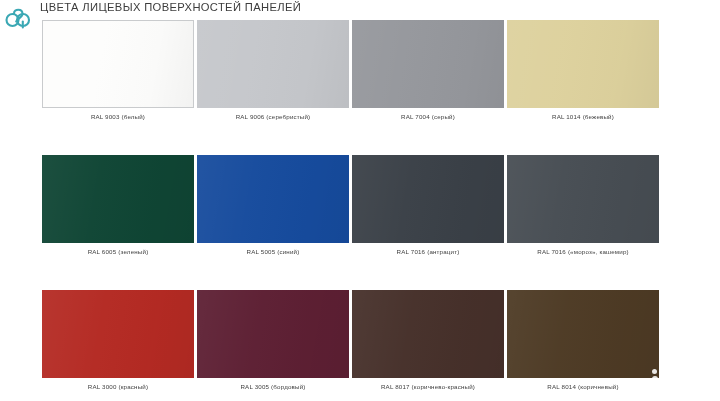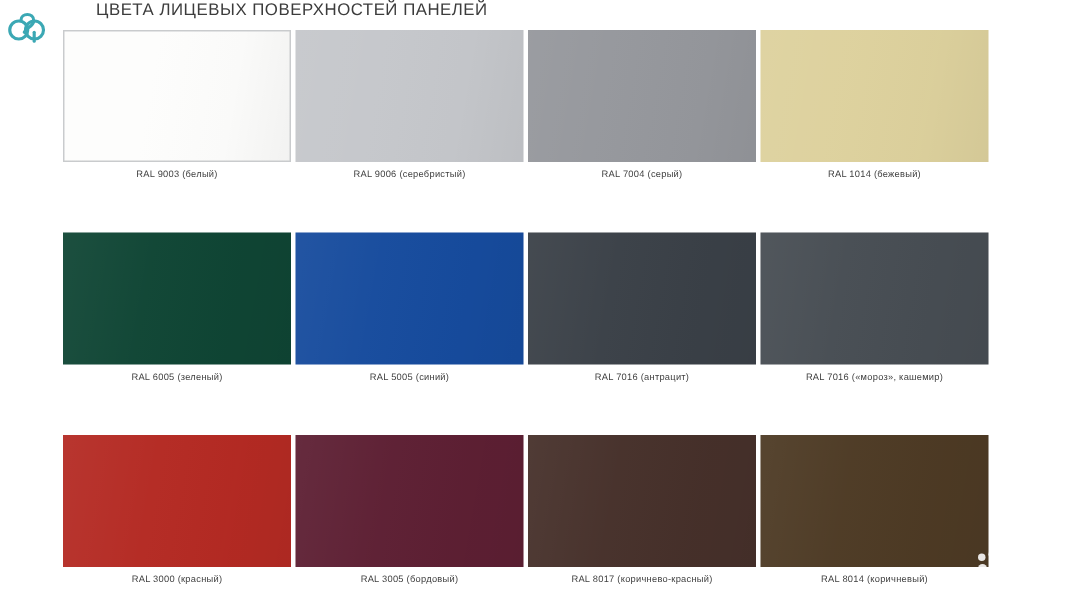--- a/index.html
+++ b/index.html
@@ -38,21 +38,20 @@
   }
   .title {
     position: absolute;
     left: 40px;
     top: 1px;
     font-size: 11.2px;
     letter-spacing: 0.35px;
     color: #3c3c3c;
     white-space: nowrap;
     font-weight: 400;
-    margin-left: 24px;
   }
 
   
   .grid {
     position: absolute;
     left: 0;
     top: 20px;
     width: 720px;
     height: 381px;
   }

